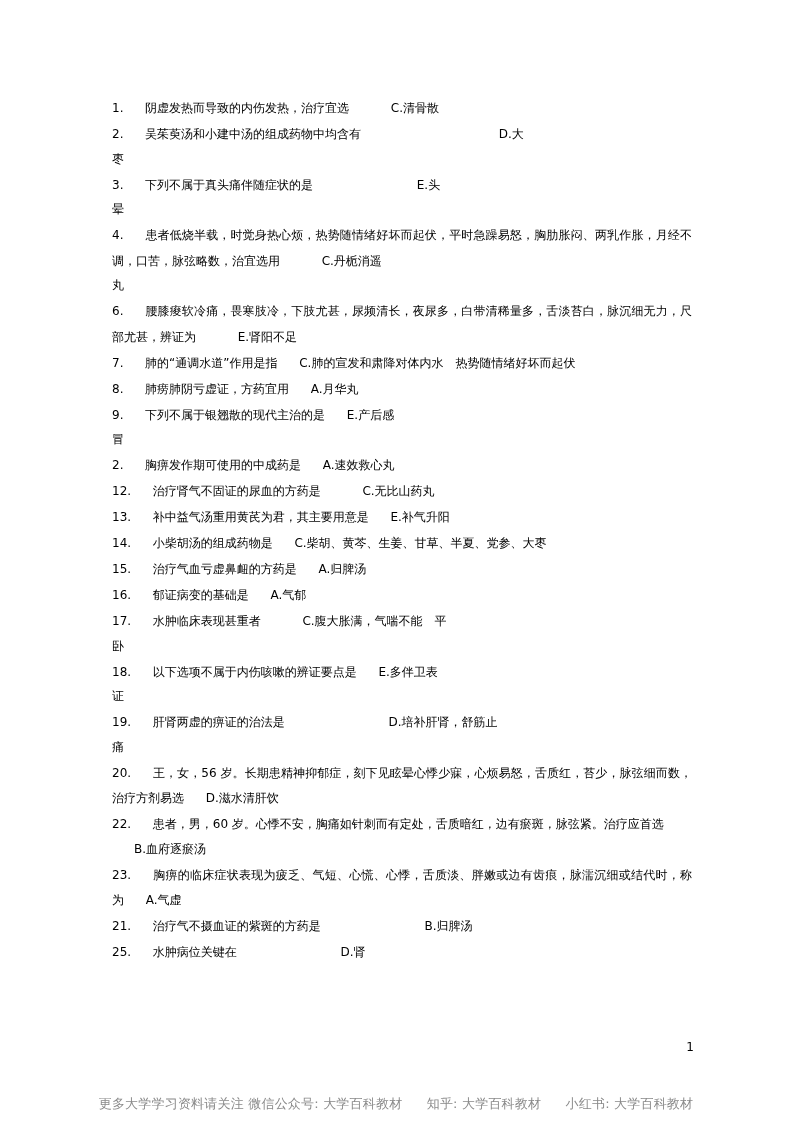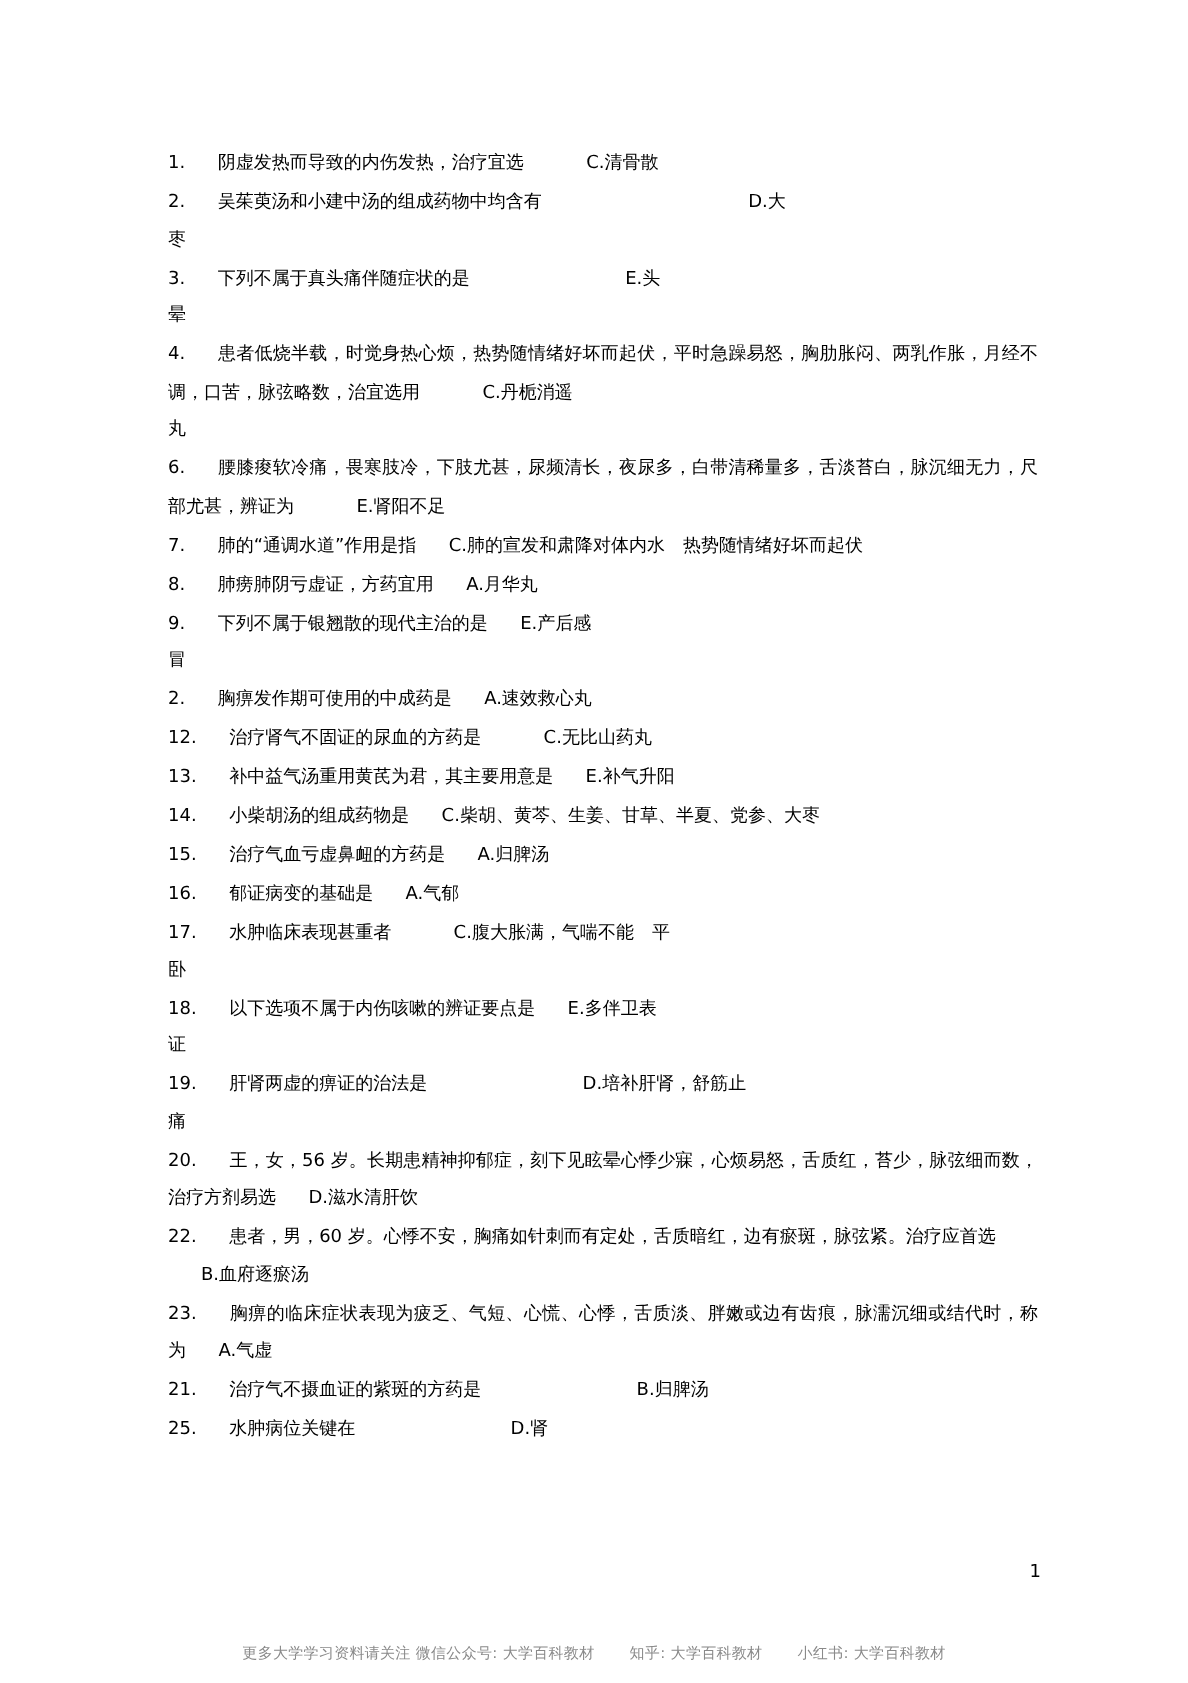--- a/index.html
+++ b/index.html
@@ -51,21 +51,21 @@
     top: 1040px;
     font-size: 12px;
     color: #000;
   }
   .footer {
     position: absolute;
     left: 0;
     right: 0;
     top: 1095px;
     text-align: center;
-    font-size: 10px;
+    font-size: 13px;
     color: #8a8a8a;
     letter-spacing: 0.2px;
   }
   .footer span { margin: 0 10px; }
 </style>
 </head>
 <body>
 
 <div class="page">
 

